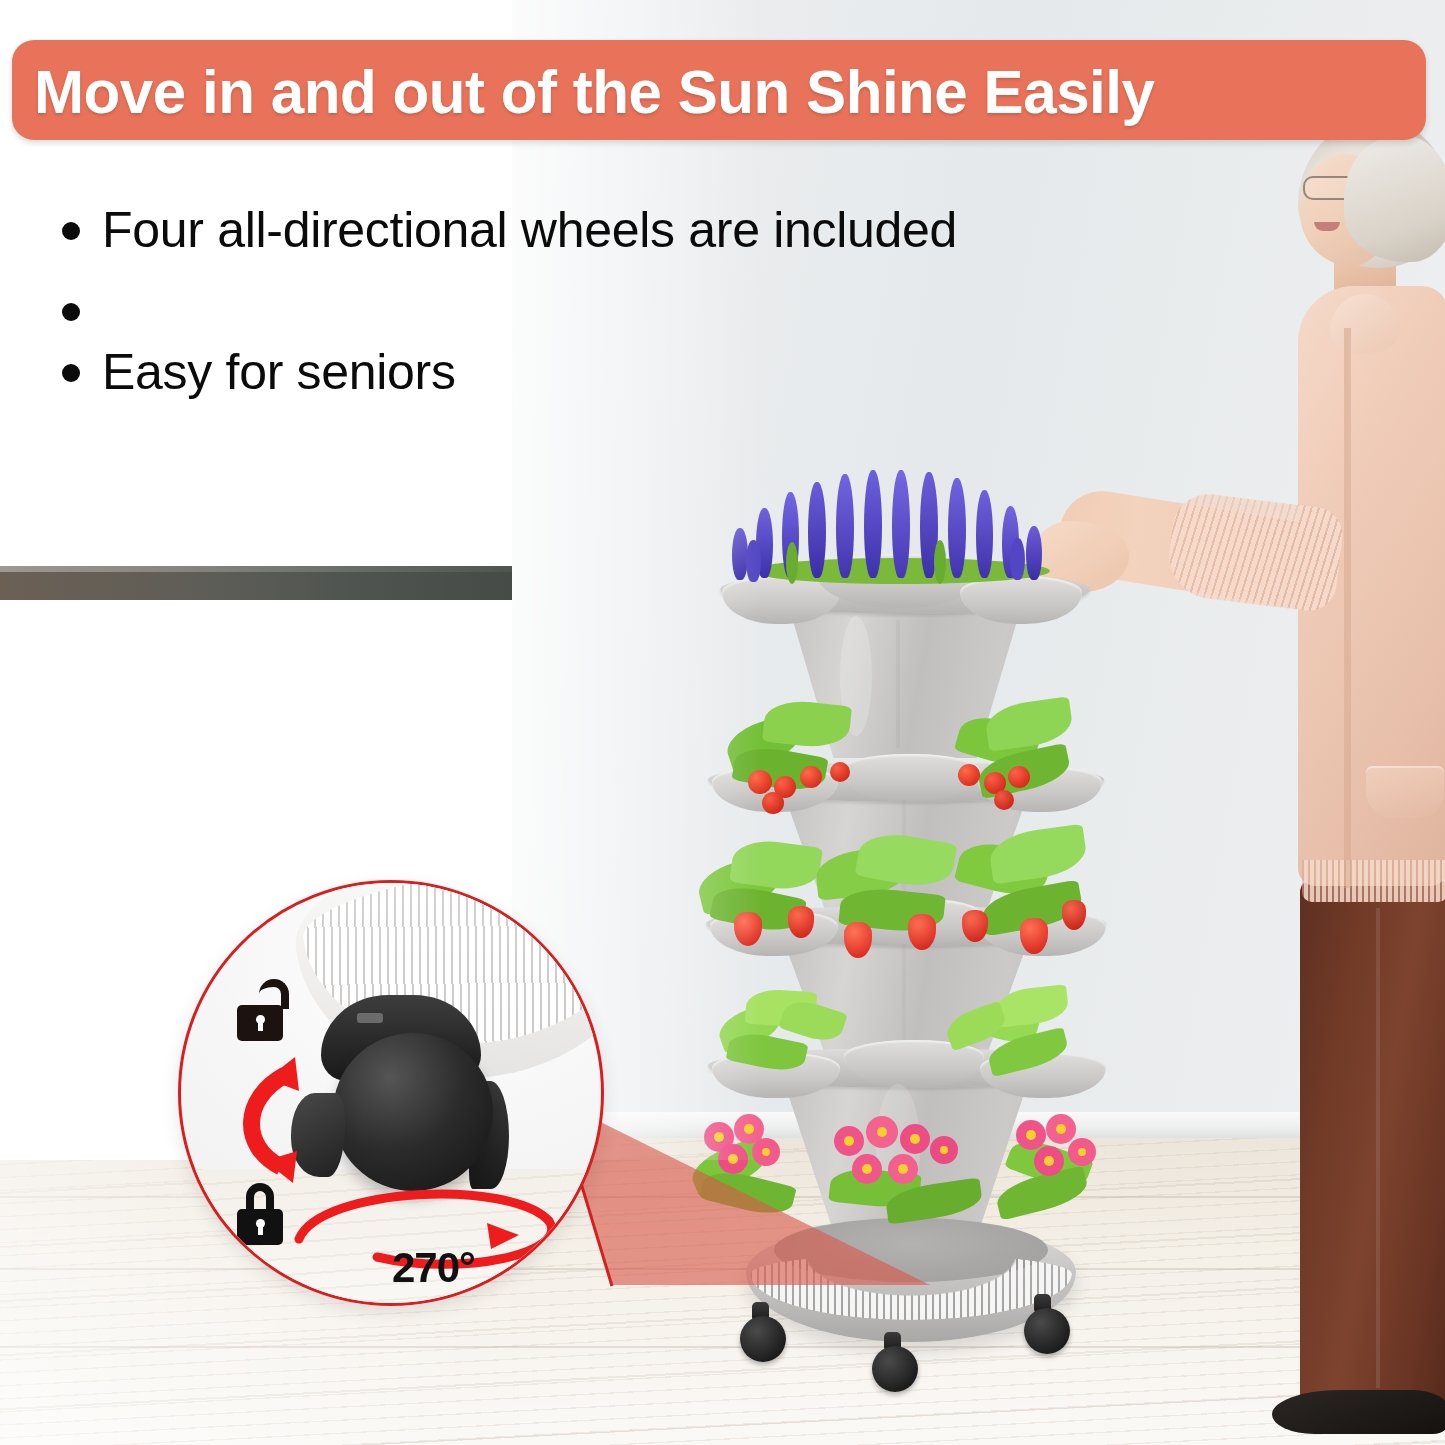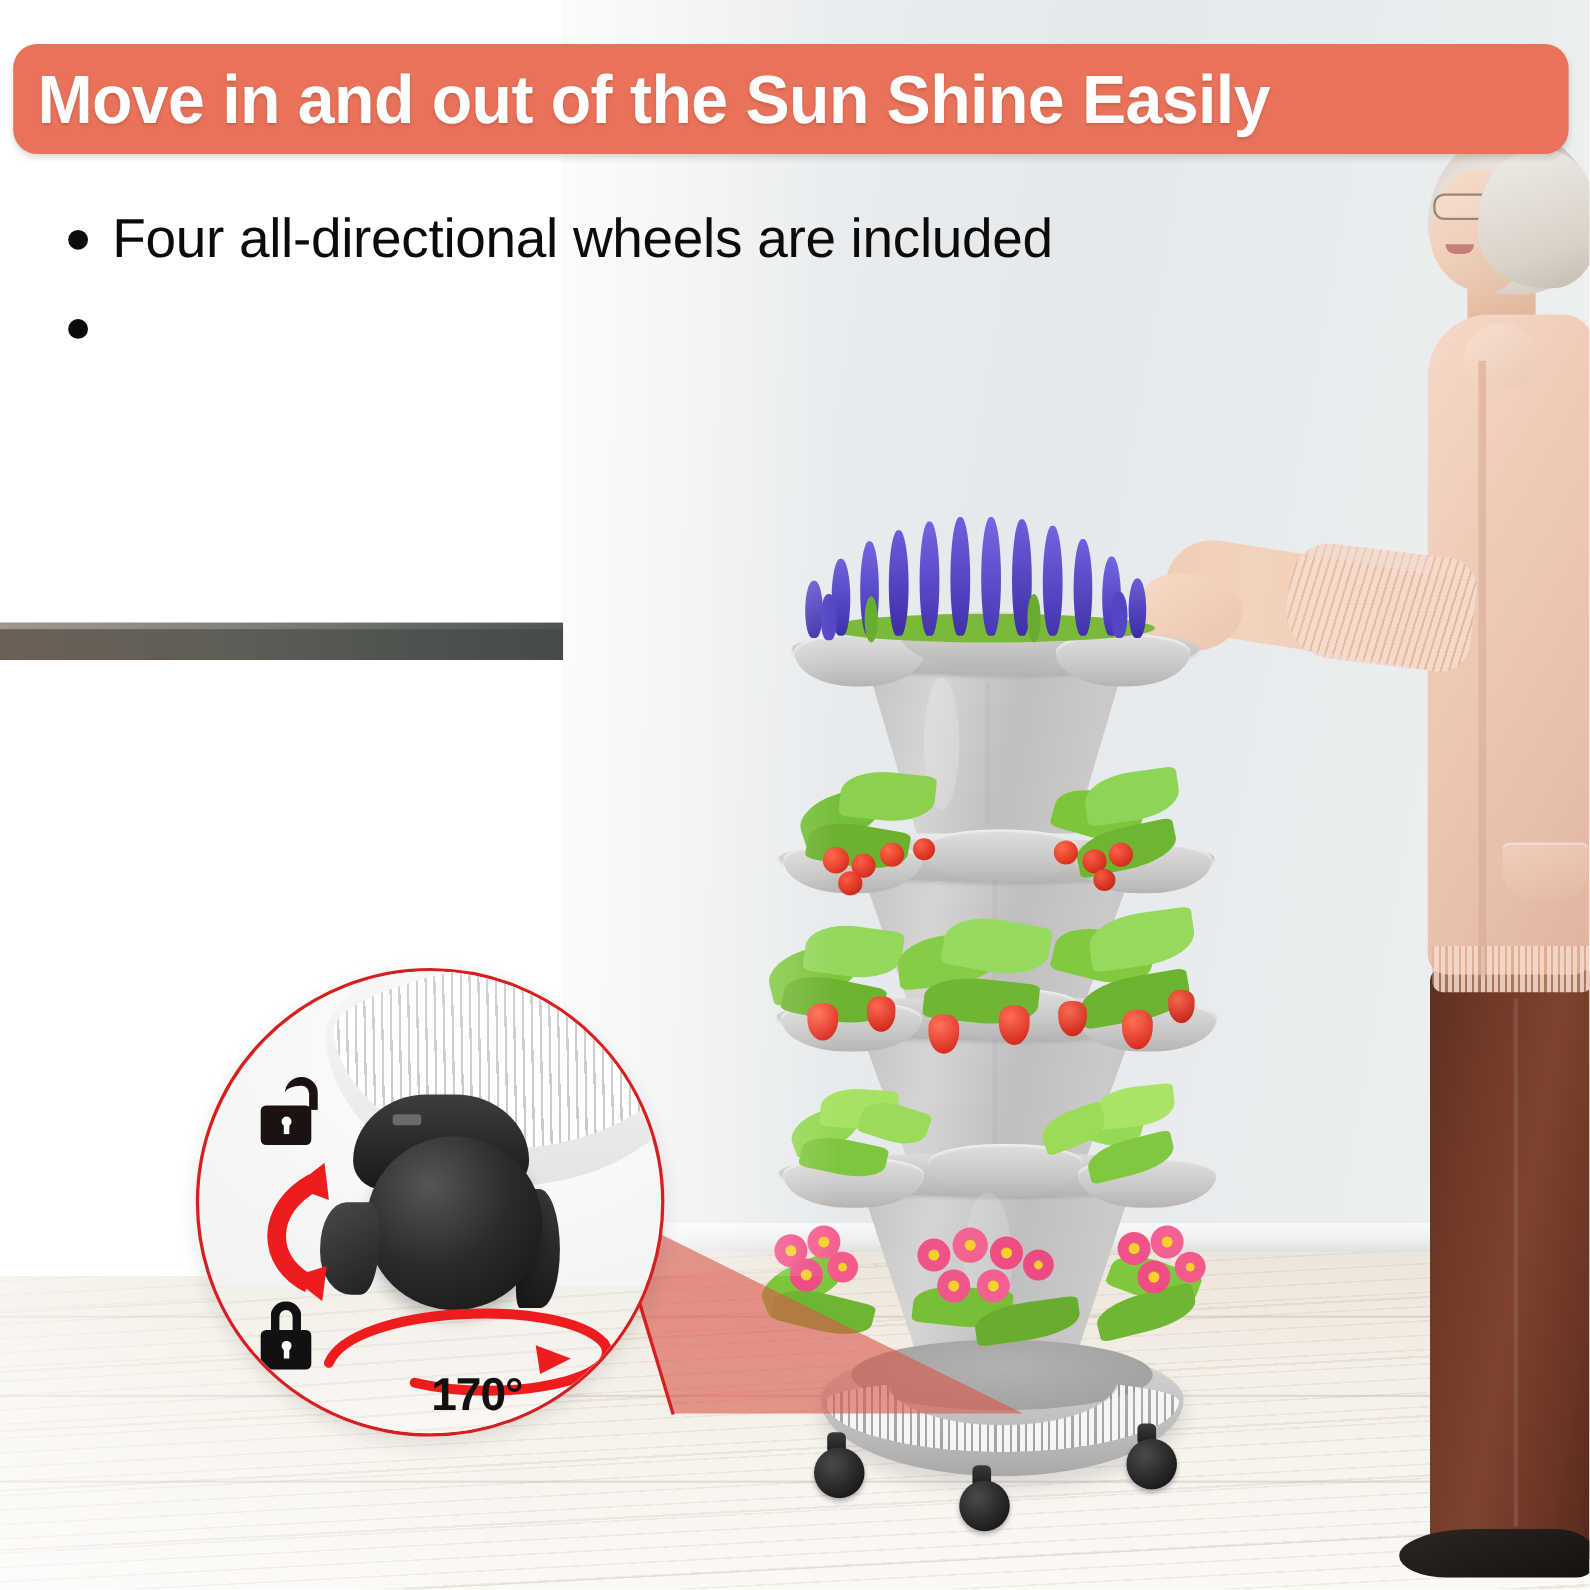--- a/index.html
+++ b/index.html
@@ -237,21 +237,21 @@
     position:absolute;left:34px;top:50px;width:1380px;height:82px;
     display:flex;align-items:center;
     font-family:"Liberation Sans",sans-serif;
     font-weight:bold;font-size:62px;letter-spacing:-.5px;color:#ffffff;
     transform:scaleX(.97);transform-origin:left center;
     text-shadow:0 2px 3px rgba(120,50,35,.28);
     white-space:nowrap;
   }
 
   
-  .bullets{position:absolute;left:62px;top:188px;width:1370px;}
+  .bullets{position:absolute;left:62px;top:201px;width:1370px;}
   .bullet{
     display:flex;align-items:flex-start;
     margin-bottom:22px;
     color:#0b0b0b;
     font-size:50px;line-height:1.18;
     letter-spacing:-.3px;
   }
   .dot{
     flex:none;width:18px;height:18px;border-radius:50%;
     background:#0b0b0b;margin:21px 22px 0 0;
@@ -550,28 +550,32 @@
       <div class="lock-kh-t" style="left:21px;top:43px;"></div>
     </div>
 
     <svg style="position:absolute;left:100px;top:286px;width:300px;height:120px;" viewBox="0 0 300 120">
       <path d="M18 70 C40 18 230 10 268 52" stroke="#ee1c1c" stroke-width="9" fill="none" stroke-linecap="round"></path>
       <path d="M268 52 C290 84 180 108 96 88" stroke="#ee1c1c" stroke-width="9" fill="none" stroke-linecap="round"></path>
       <polygon points="238,66 206,54 210,80" fill="#ee1c1c"></polygon>
     </svg>
   </div>
 
-  <div class="deg-label">170°</div>
+  <div class="deg-label">270°</div>
 
   <div class="banner"></div>
   <div class="banner-text">Move in and out of the Sun Shine Easily</div>
 
   <div class="bullets">
     <div class="bullet">
       <span class="dot"></span>
       <span class="btext">Four all-directional wheels are included</span>
     </div>
     <div class="bullet">
       <span class="dot"></span>
     </div>
+    <div class="bullet">
+      <span class="dot"></span>
+      <span class="btext">Easy for seniors</span>
+    </div>
   </div>
 
 </div>
 
 </body></html>

